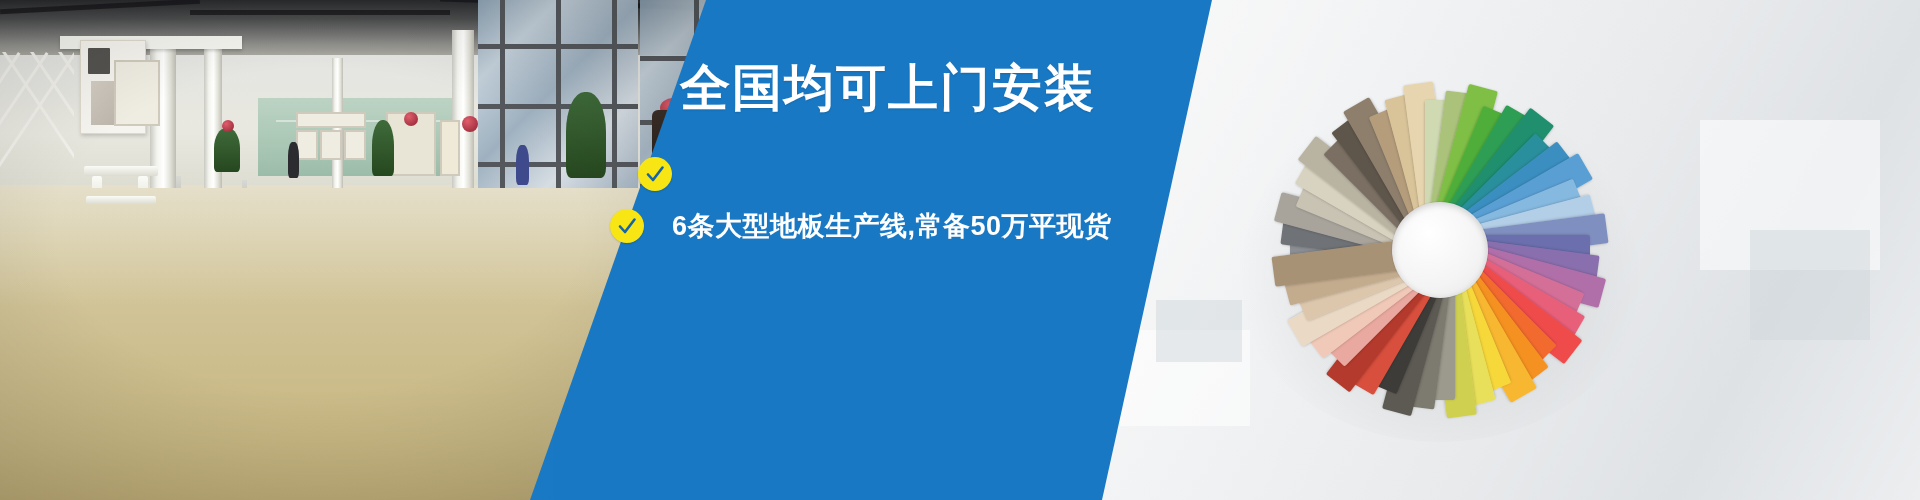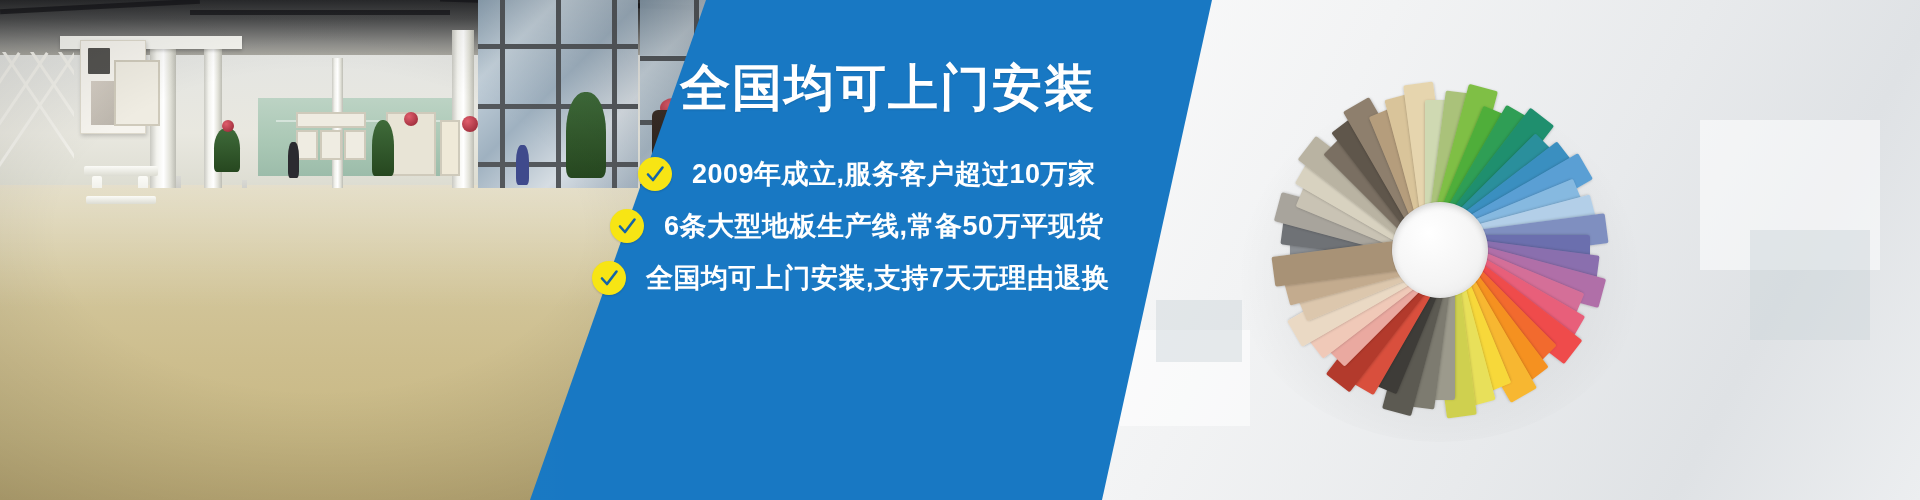--- a/index.html
+++ b/index.html
@@ -74,21 +74,21 @@
   .bullets{position:absolute;left:560px;top:148px;width:700px;}
   .bullet{position:relative;height:52px;display:flex;align-items:center;}
   .bullet .chk{position:absolute;width:34px;height:34px;border-radius:50%;
     background:#f7e514;box-shadow:0 1px 2px rgba(0,0,0,.15);
     display:flex;align-items:center;justify-content:center;flex:none;}
   .bullet .chk svg{display:block;}
   .bullet .btxt{position:absolute;font-size:27px;font-weight:bold;color:#ffffff;
     white-space:nowrap;letter-spacing:.5px;}
   .b1 .chk{left:78px;} .b1 .btxt{left:132px;}
   .b2 .chk{left:68px;} .b2 .btxt{left:122px;}
-  .b3 .chk{left:50px;} .b3 .btxt{left:104px;}
+  .b3 .chk{left:50px;} .b3 .btxt{left:112px;}
   .b4 .chk{left:32px;} .b4 .btxt{left:86px;}
 </style>
 </head>
 <body>
 
 <div class="banner">
 
   <div class="photo">
     <div class="ph-ceiling"></div>
     <div class="ph-ceil-strip" style="left:0;width:200px;transform:rotate(-3deg);"></div>
@@ -238,37 +238,28 @@
     <div class="title">全国均可上门安装</div>
 
     <div class="bullets">
 
       <div class="bullet b1">
         <span class="chk">
           <svg width="22" height="22" viewBox="0 0 22 22">
               <path d="M4 11.5 L9 17 L18.5 4.5" fill="none" stroke="#1565a8" stroke-width="2.6" stroke-linecap="round" stroke-linejoin="round"></path>
             </svg>
         </span>
-        <span class="btxt">2009年成立,服务客户超过10万家</span>
       </div>
 
 
       <div class="bullet b3">
         <span class="chk">
           <svg width="22" height="22" viewBox="0 0 22 22">
               <path d="M4 11.5 L9 17 L18.5 4.5" fill="none" stroke="#1565a8" stroke-width="2.6" stroke-linecap="round" stroke-linejoin="round"></path>
             </svg>
         </span>
         <span class="btxt">6条大型地板生产线,常备50万平现货</span>
       </div>
 
-      <div class="bullet b4">
-        <span class="chk">
-          <svg width="22" height="22" viewBox="0 0 22 22">
-              <path d="M4 11.5 L9 17 L18.5 4.5" fill="none" stroke="#1565a8" stroke-width="2.6" stroke-linecap="round" stroke-linejoin="round"></path>
-            </svg>
-        </span>
-        <span class="btxt">全国均可上门安装,支持7天无理由退换</span>
-      </div>
 
     </div>
   </div>
 </div>
 
 </body></html>

